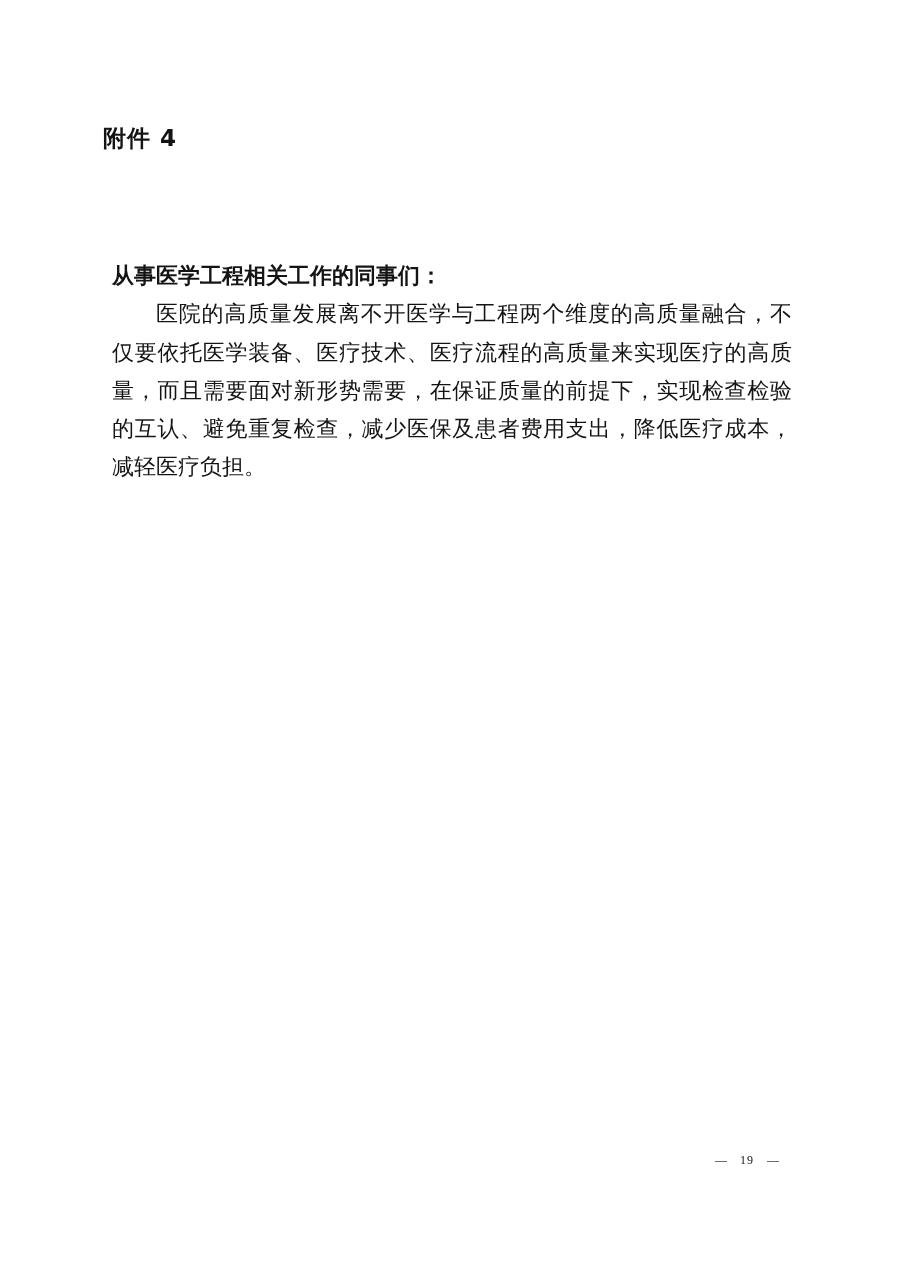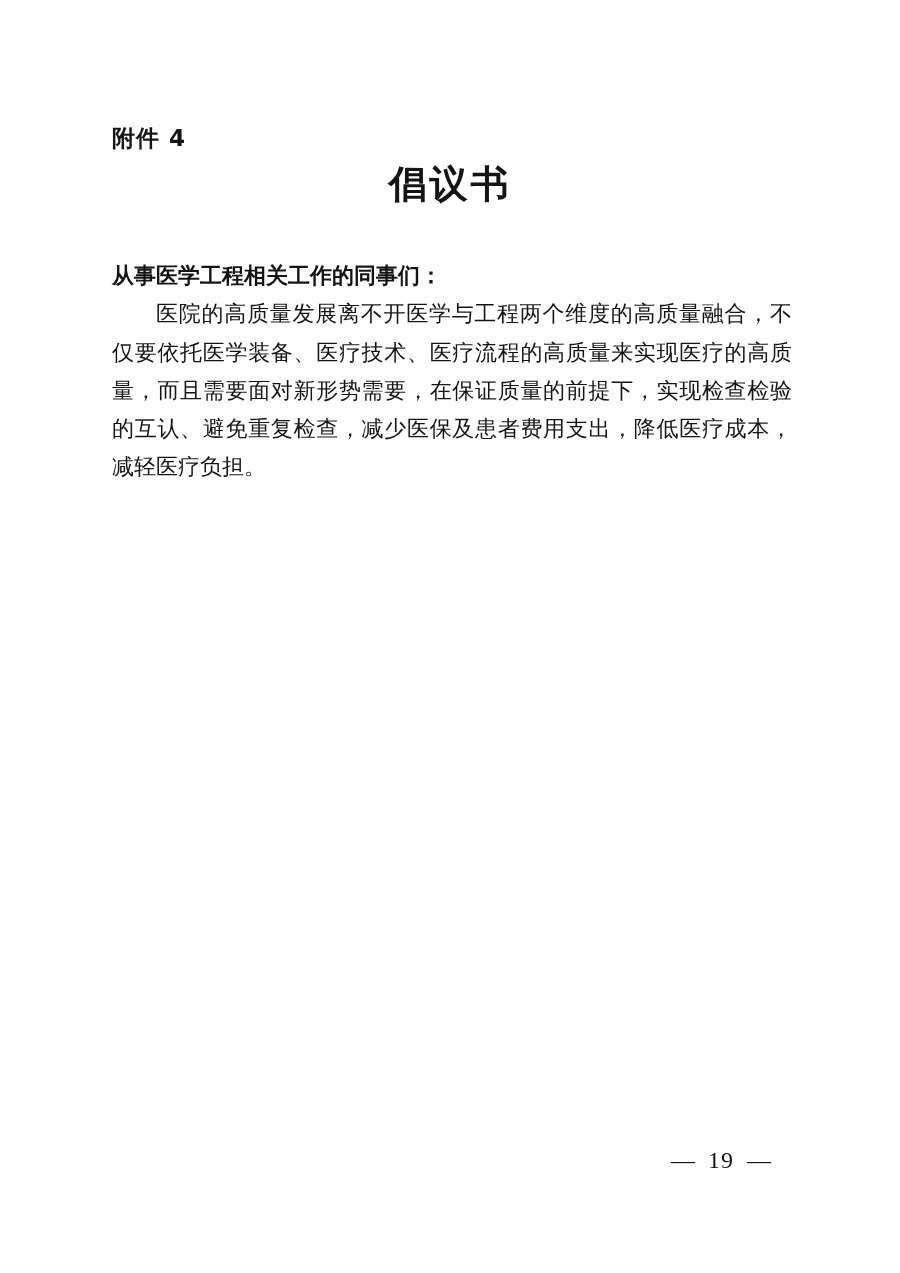--- a/index.html
+++ b/index.html
@@ -12,21 +12,21 @@
     width: 900px;
     height: 1273px;
     margin: 0 auto;
     background: #ffffff;
     color: #141414;
     font-family: "Liberation Serif", "DejaVu Serif", serif;
     overflow: hidden;
   }
   .attachment-label {
     position: absolute;
-    left: 112px;
+    left: 103px;
     top: 122px;
     font-family: "DejaVu Sans", "Liberation Sans", sans-serif;
     font-weight: bold;
     font-size: 23px;
     line-height: 32px;
     letter-spacing: 1px;
   }
   .doc-title {
     position: absolute;
     left: 0;
@@ -55,37 +55,36 @@
     padding: 0;
     text-indent: 2em;
   }
   .doc-body p.salutation {
     text-indent: 0;
     font-weight: bold;
   }
   .page-footer {
     position: absolute;
     top: 1146px;
-    right: 129px;
-    font-size: 24px;
+    right: 121px;
+    font-size: 12px;
     line-height: 28px;
     white-space: nowrap;
   }
   .page-footer .dash-left { margin-right: 13px; }
   .page-footer .dash-right { margin-left: 13px; }
   .page-footer .num { letter-spacing: 1px; }
 </style>
 </head>
 <body>
 
 <div class="page">
 
   <div class="attachment-label">附件 4</div>
 
-  <h1 class="doc-title">倡议书</h1>
 
   <div class="doc-body">
     <p class="salutation">从事医学工程相关工作的同事们：</p>
     <p>医院的高质量发展离不开医学与工程两个维度的高质量融合，不仅要依托医学装备、医疗技术、医疗流程的高质量来实现医疗的高质量，而且需要面对新形势需要，在保证质量的前提下，实现检查检验的互认、避免重复检查，减少医保及患者费用支出，降低医疗成本，减轻医疗负担。</p>
   </div>
 
   <div class="page-footer">
     <span class="dash-left">—</span><span class="num">19</span><span class="dash-right">—</span>
   </div>
 

